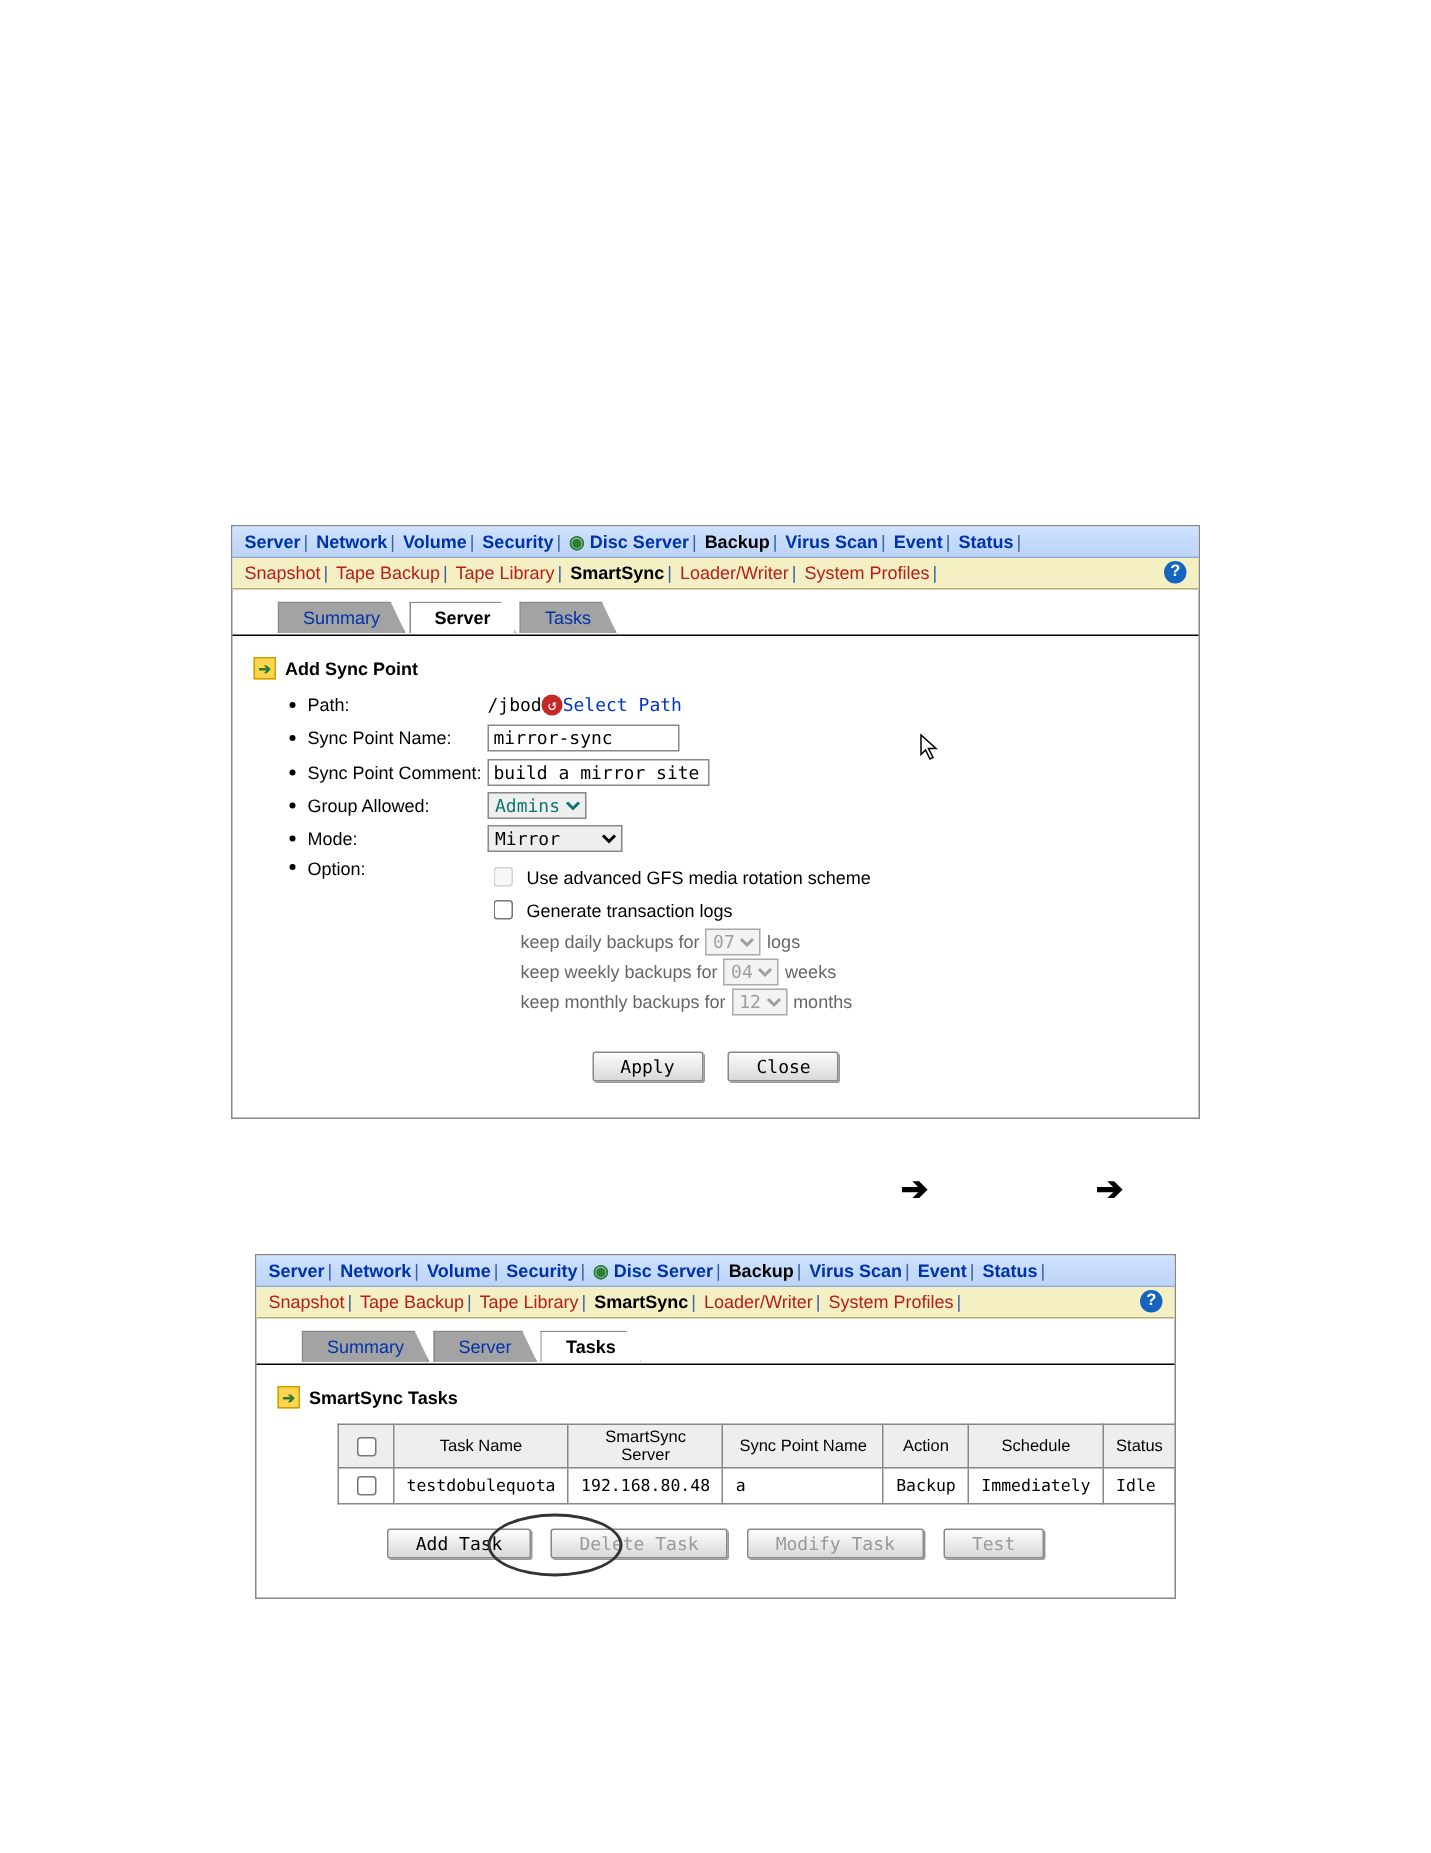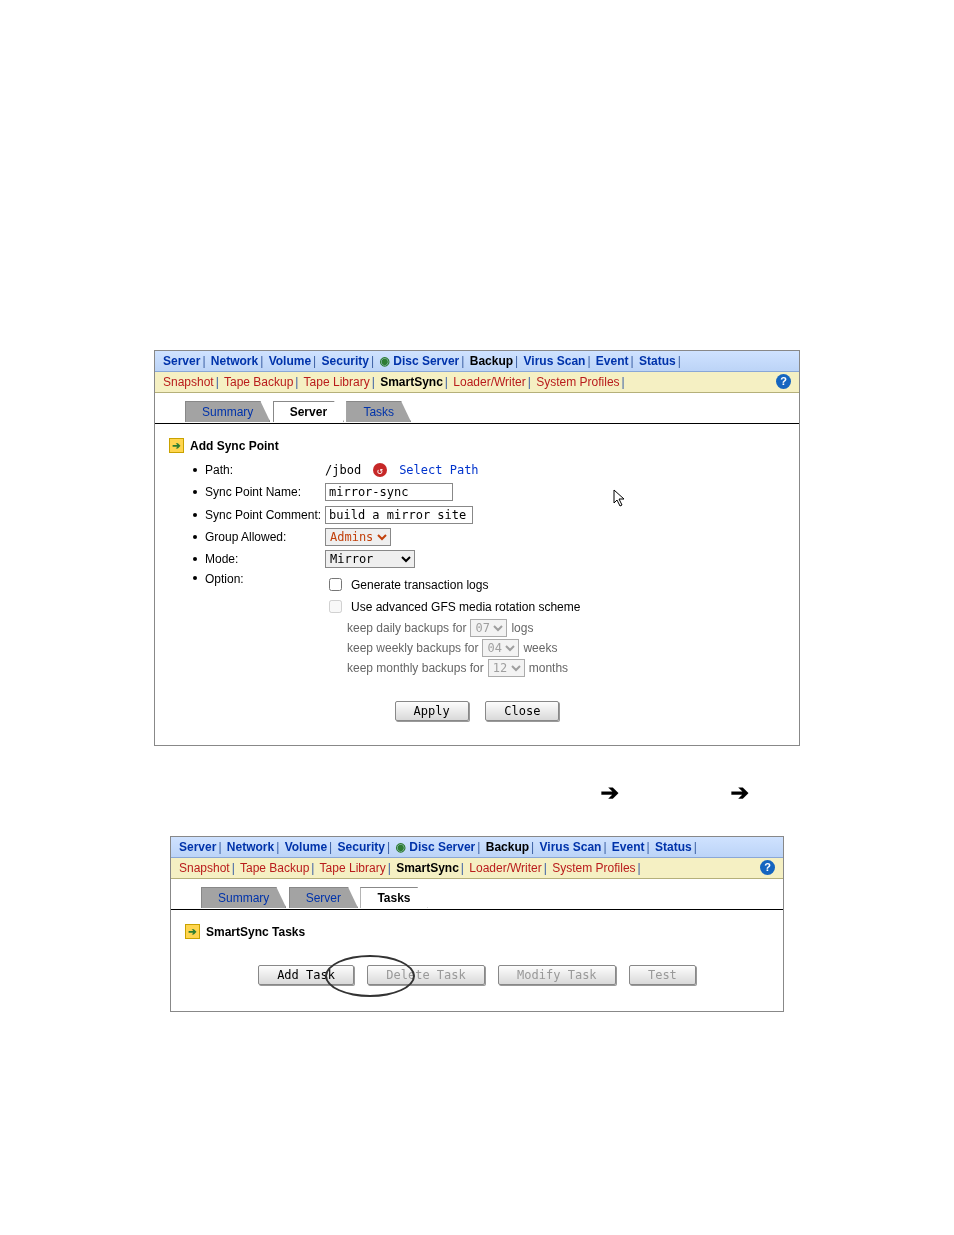--- a/index.html
+++ b/index.html
@@ -27,21 +27,21 @@
   
   .content { padding:10px 14px 14px 14px; }
   .section-title { font-weight:bold; font-size:12px; margin:4px 0 10px 0; display:flex; align-items:center; gap:6px;}
   .bullet-arrow { width:13px; height:13px; background:#ffd54f; display:inline-flex; align-items:center; justify-content:center; color:#2e7d32; font-size:10px; border:1px solid #c9a200;}
   .form-row { display:flex; align-items:center; margin:4px 0; padding-left:24px; }
   .form-row .dot { width:4px; height:4px; background:#000; border-radius:50%; margin-right:8px; }
   .form-row label { width:120px; }
   .form-row .value-area { }
   input[type=text].field { border:1px solid #888; background:#fff; padding:1px 3px; font-family:monospace; font-size:12px; }
   select.inp { border:1px solid #888; font-family:monospace; font-size:12px; }
-  .path-row { display:flex; gap:12px; font-family:monospace; }
+  .path-row { display:flex; gap:0; font-family:monospace; }
   .red-dot { width:14px; height:14px; background:#c62828; border-radius:50%; display:inline-flex; align-items:center; justify-content:center; color:#fff; font-size:10px;}
   .link-blue { color:#0033cc; }
   .option-line { display:flex; align-items:center; gap:6px; margin:3px 0; }
   .keep-line { padding-left:22px; color:#666; margin:2px 0; display:flex; align-items:center; gap:4px; font-size:12px;}
   .keep-line select { color:#777; }
   .btnbar { text-align:center; padding:18px 0 10px 0; }
   button.win { font-family:monospace; font-size:12px; padding:2px 18px; border:1px solid #888; background:linear-gradient(#fdfdfd,#d9d9d9); border-radius:2px; box-shadow:1px 1px 0 #999; cursor:pointer;}
   button.win.dis { color:#999; }
 
   
@@ -121,44 +121,44 @@
 
       <div class="form-row">
         <span class="dot"></span>
         <label>Sync Point Comment:</label>
         <input type="text" class="field" style="width: 140px;" value="build a mirror site">
       </div>
 
       <div class="form-row">
         <span class="dot"></span>
         <label>Group Allowed:</label>
-        <select class="inp" style="color:#c2410c;">
+        <select class="inp" style="color:#0f766e;">
           <option>Admins</option>
         </select>
       </div>
 
       <div class="form-row">
         <span class="dot"></span>
         <label>Mode:</label>
         <select class="inp" style="width:90px;">
           <option>Mirror</option>
         </select>
       </div>
 
       <div class="form-row" style="align-items:flex-start;">
         <span class="dot" style="margin-top:4px;"></span>
         <label>Option:</label>
         <div>
           <div class="option-line">
+            <input type="checkbox" disabled="" style="">
+            <span>Use advanced GFS media rotation scheme</span>
+          </div>
+          <div class="option-line">
             <input type="checkbox" style="">
             <span>Generate transaction logs</span>
-          </div>
-          <div class="option-line">
-            <input type="checkbox" disabled="" style="">
-            <span>Use advanced GFS media rotation scheme</span>
           </div>
           <div class="keep-line">
             <span>keep daily backups for</span>
             <select class="inp" disabled=""><option>07</option></select>
             <span>logs</span>
           </div>
           <div class="keep-line">
             <span>keep weekly backups for</span>
             <select class="inp" disabled=""><option>04</option></select>
             <span>weeks</span>
@@ -214,20 +214,38 @@
     </div>
 
     <div class="content">
       <div class="section-title">
         <span class="bullet-arrow">➔</span>
         <span>SmartSync Tasks</span>
       </div>
 
       <table class="st">
         <tbody>
+            <tr>
+          <th style="width:18px;"><input type="checkbox" style=""></th>
+          <th>Task Name</th>
+          <th>SmartSync Server</th>
+          <th>Sync Point Name</th>
+          <th>Action</th>
+          <th>Schedule</th>
+          <th>Status</th>
+        </tr>
+        <tr>
+          <td><input type="checkbox" style=""></td>
+          <td class="mono">testdobulequota</td>
+          <td class="mono">192.168.80.48</td>
+          <td class="mono" style="min-width:90px;">a</td>
+          <td class="mono">Backup</td>
+          <td class="mono">Immediately</td>
+          <td class="mono">Idle</td>
+        </tr>
       </tbody>
         </table>
 
       <div class="btnbar2">
         <div class="oval"></div>
         <button class="win">Add Task</button>
         &nbsp;&nbsp;
         <button class="win dis">Delete Task</button>
         &nbsp;&nbsp;
         <button class="win dis">Modify Task</button>

